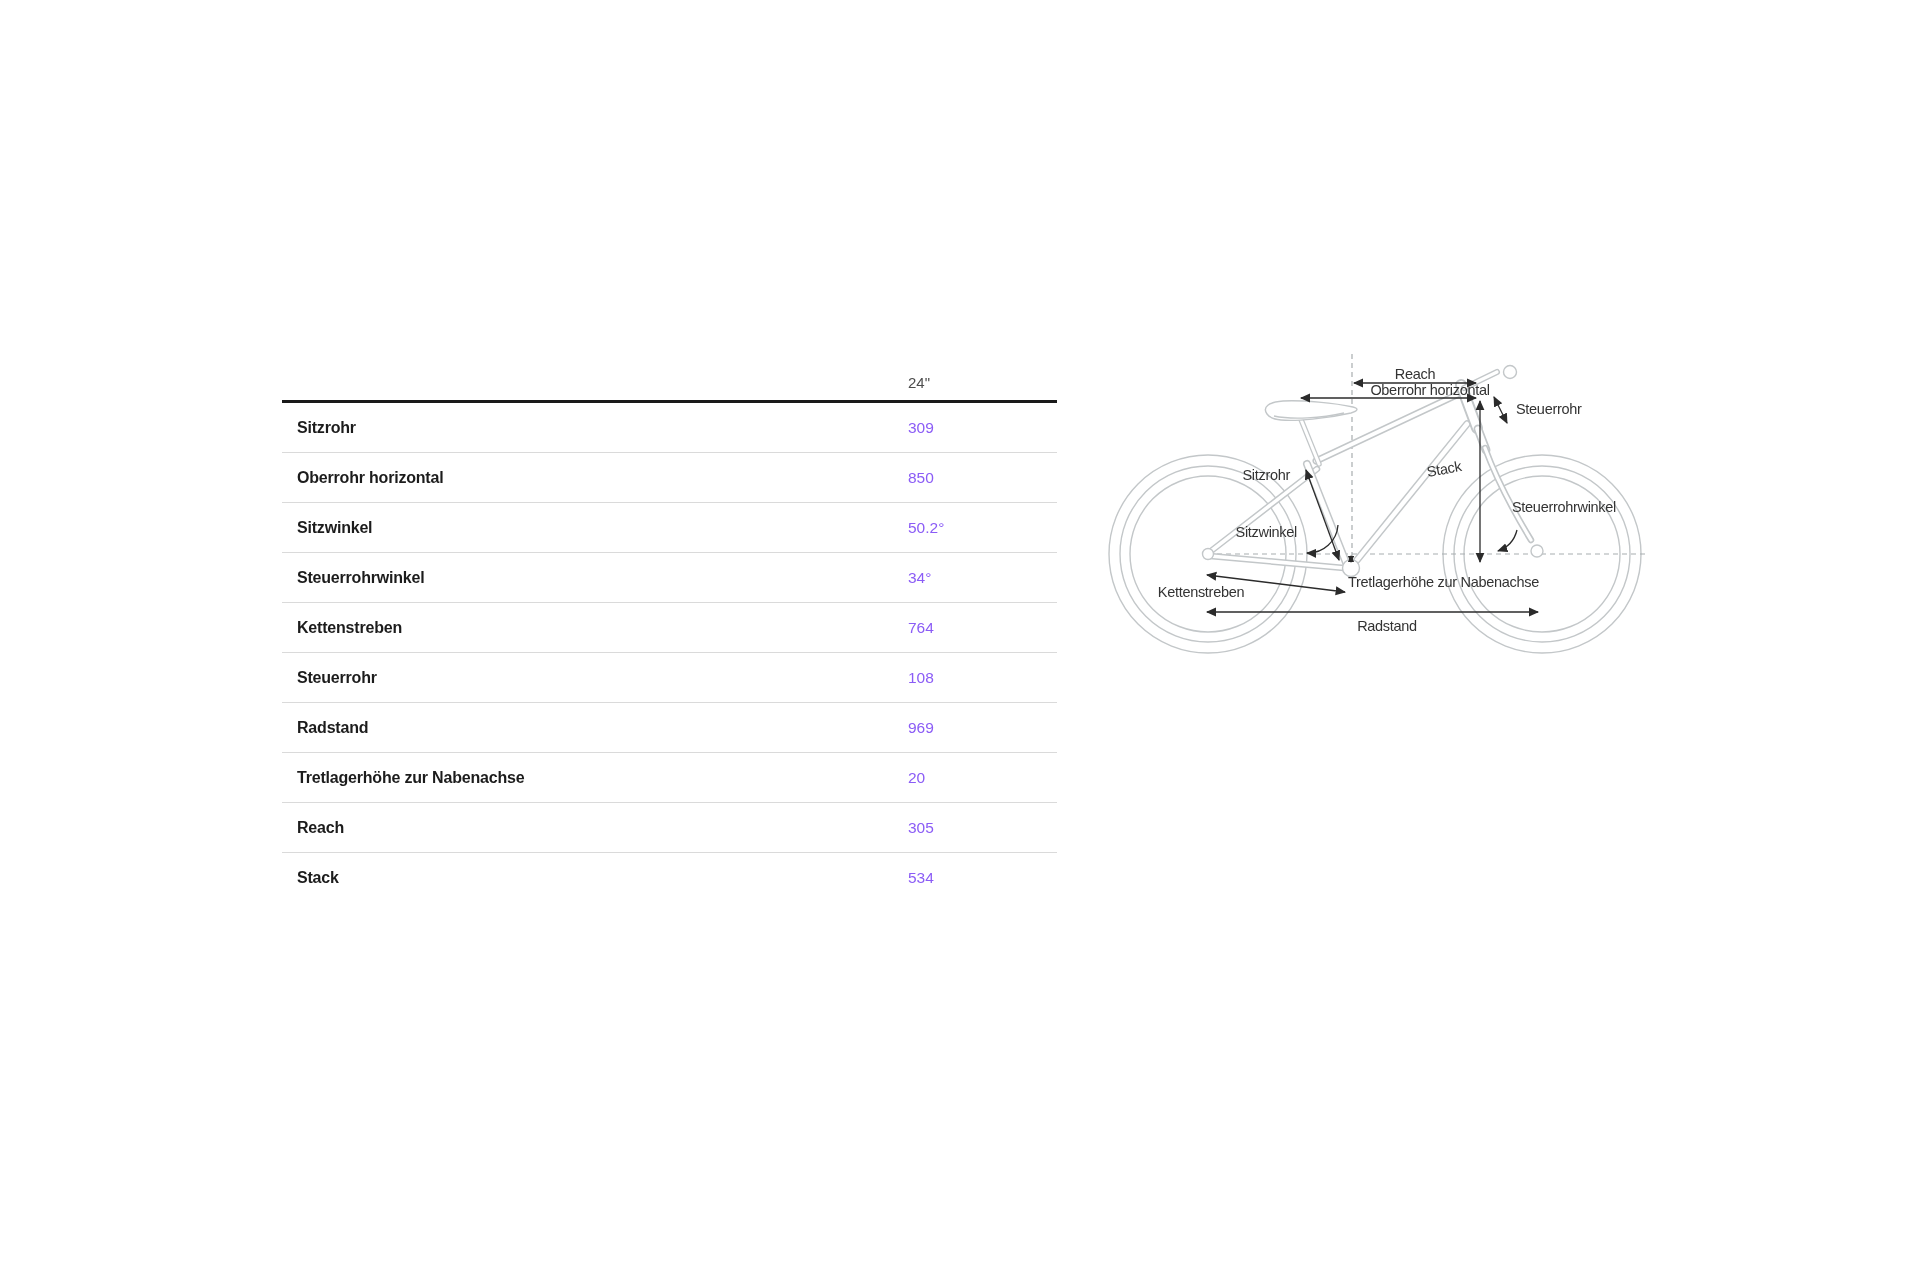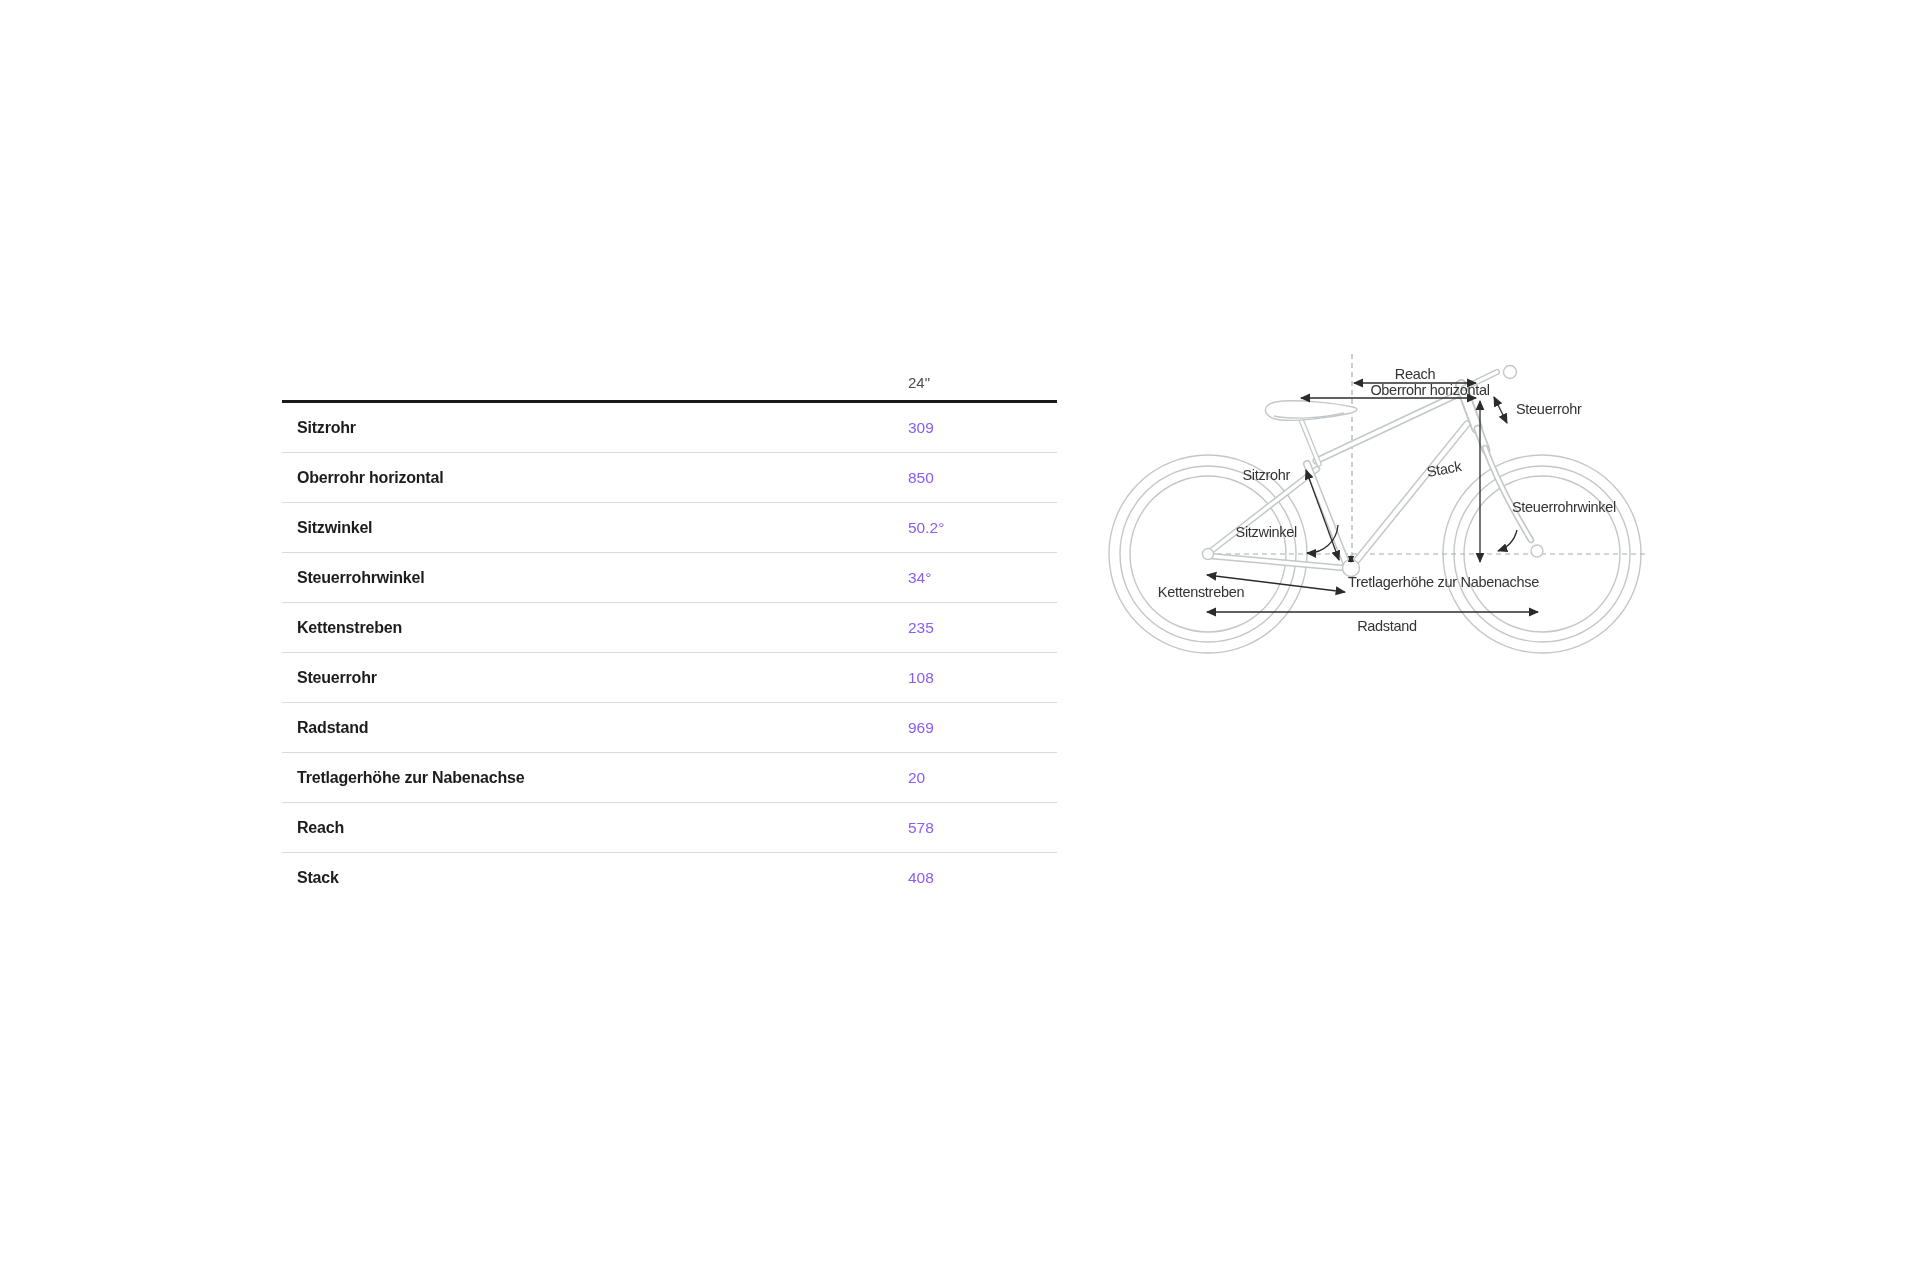--- a/index.html
+++ b/index.html
@@ -99,41 +99,41 @@
   <div class="geo-row">
     <span class="row-label">Sitzwinkel</span>
     <span class="row-value">50.2°</span>
   </div>
   <div class="geo-row">
     <span class="row-label">Steuerrohrwinkel</span>
     <span class="row-value">34°</span>
   </div>
   <div class="geo-row">
     <span class="row-label">Kettenstreben</span>
-    <span class="row-value">235</span>
+    <span class="row-value">764</span>
   </div>
   <div class="geo-row">
     <span class="row-label">Steuerrohr</span>
     <span class="row-value">108</span>
   </div>
   <div class="geo-row">
     <span class="row-label">Radstand</span>
     <span class="row-value">969</span>
   </div>
   <div class="geo-row">
     <span class="row-label">Tretlagerhöhe zur Nabenachse</span>
     <span class="row-value">20</span>
   </div>
   <div class="geo-row">
     <span class="row-label">Reach</span>
-    <span class="row-value">578</span>
+    <span class="row-value">305</span>
   </div>
   <div class="geo-row">
     <span class="row-label">Stack</span>
-    <span class="row-value">408</span>
+    <span class="row-value">534</span>
   </div>
 </div>
 
 <div class="diagram-wrap">
 <svg width="560" height="330" viewBox="1100 350 560 330" xmlns="http://www.w3.org/2000/svg">
   <defs>
     <marker id="ah" markerWidth="9" markerHeight="8" refX="7.2" refY="3.5" orient="auto-start-reverse">
       <path d="M0,0 L8,3.5 L0,7 Z" fill="#2b2b2b"></path>
     </marker>
     <marker id="ahs" markerWidth="7" markerHeight="6" refX="4.8" refY="2.5" orient="auto-start-reverse">

